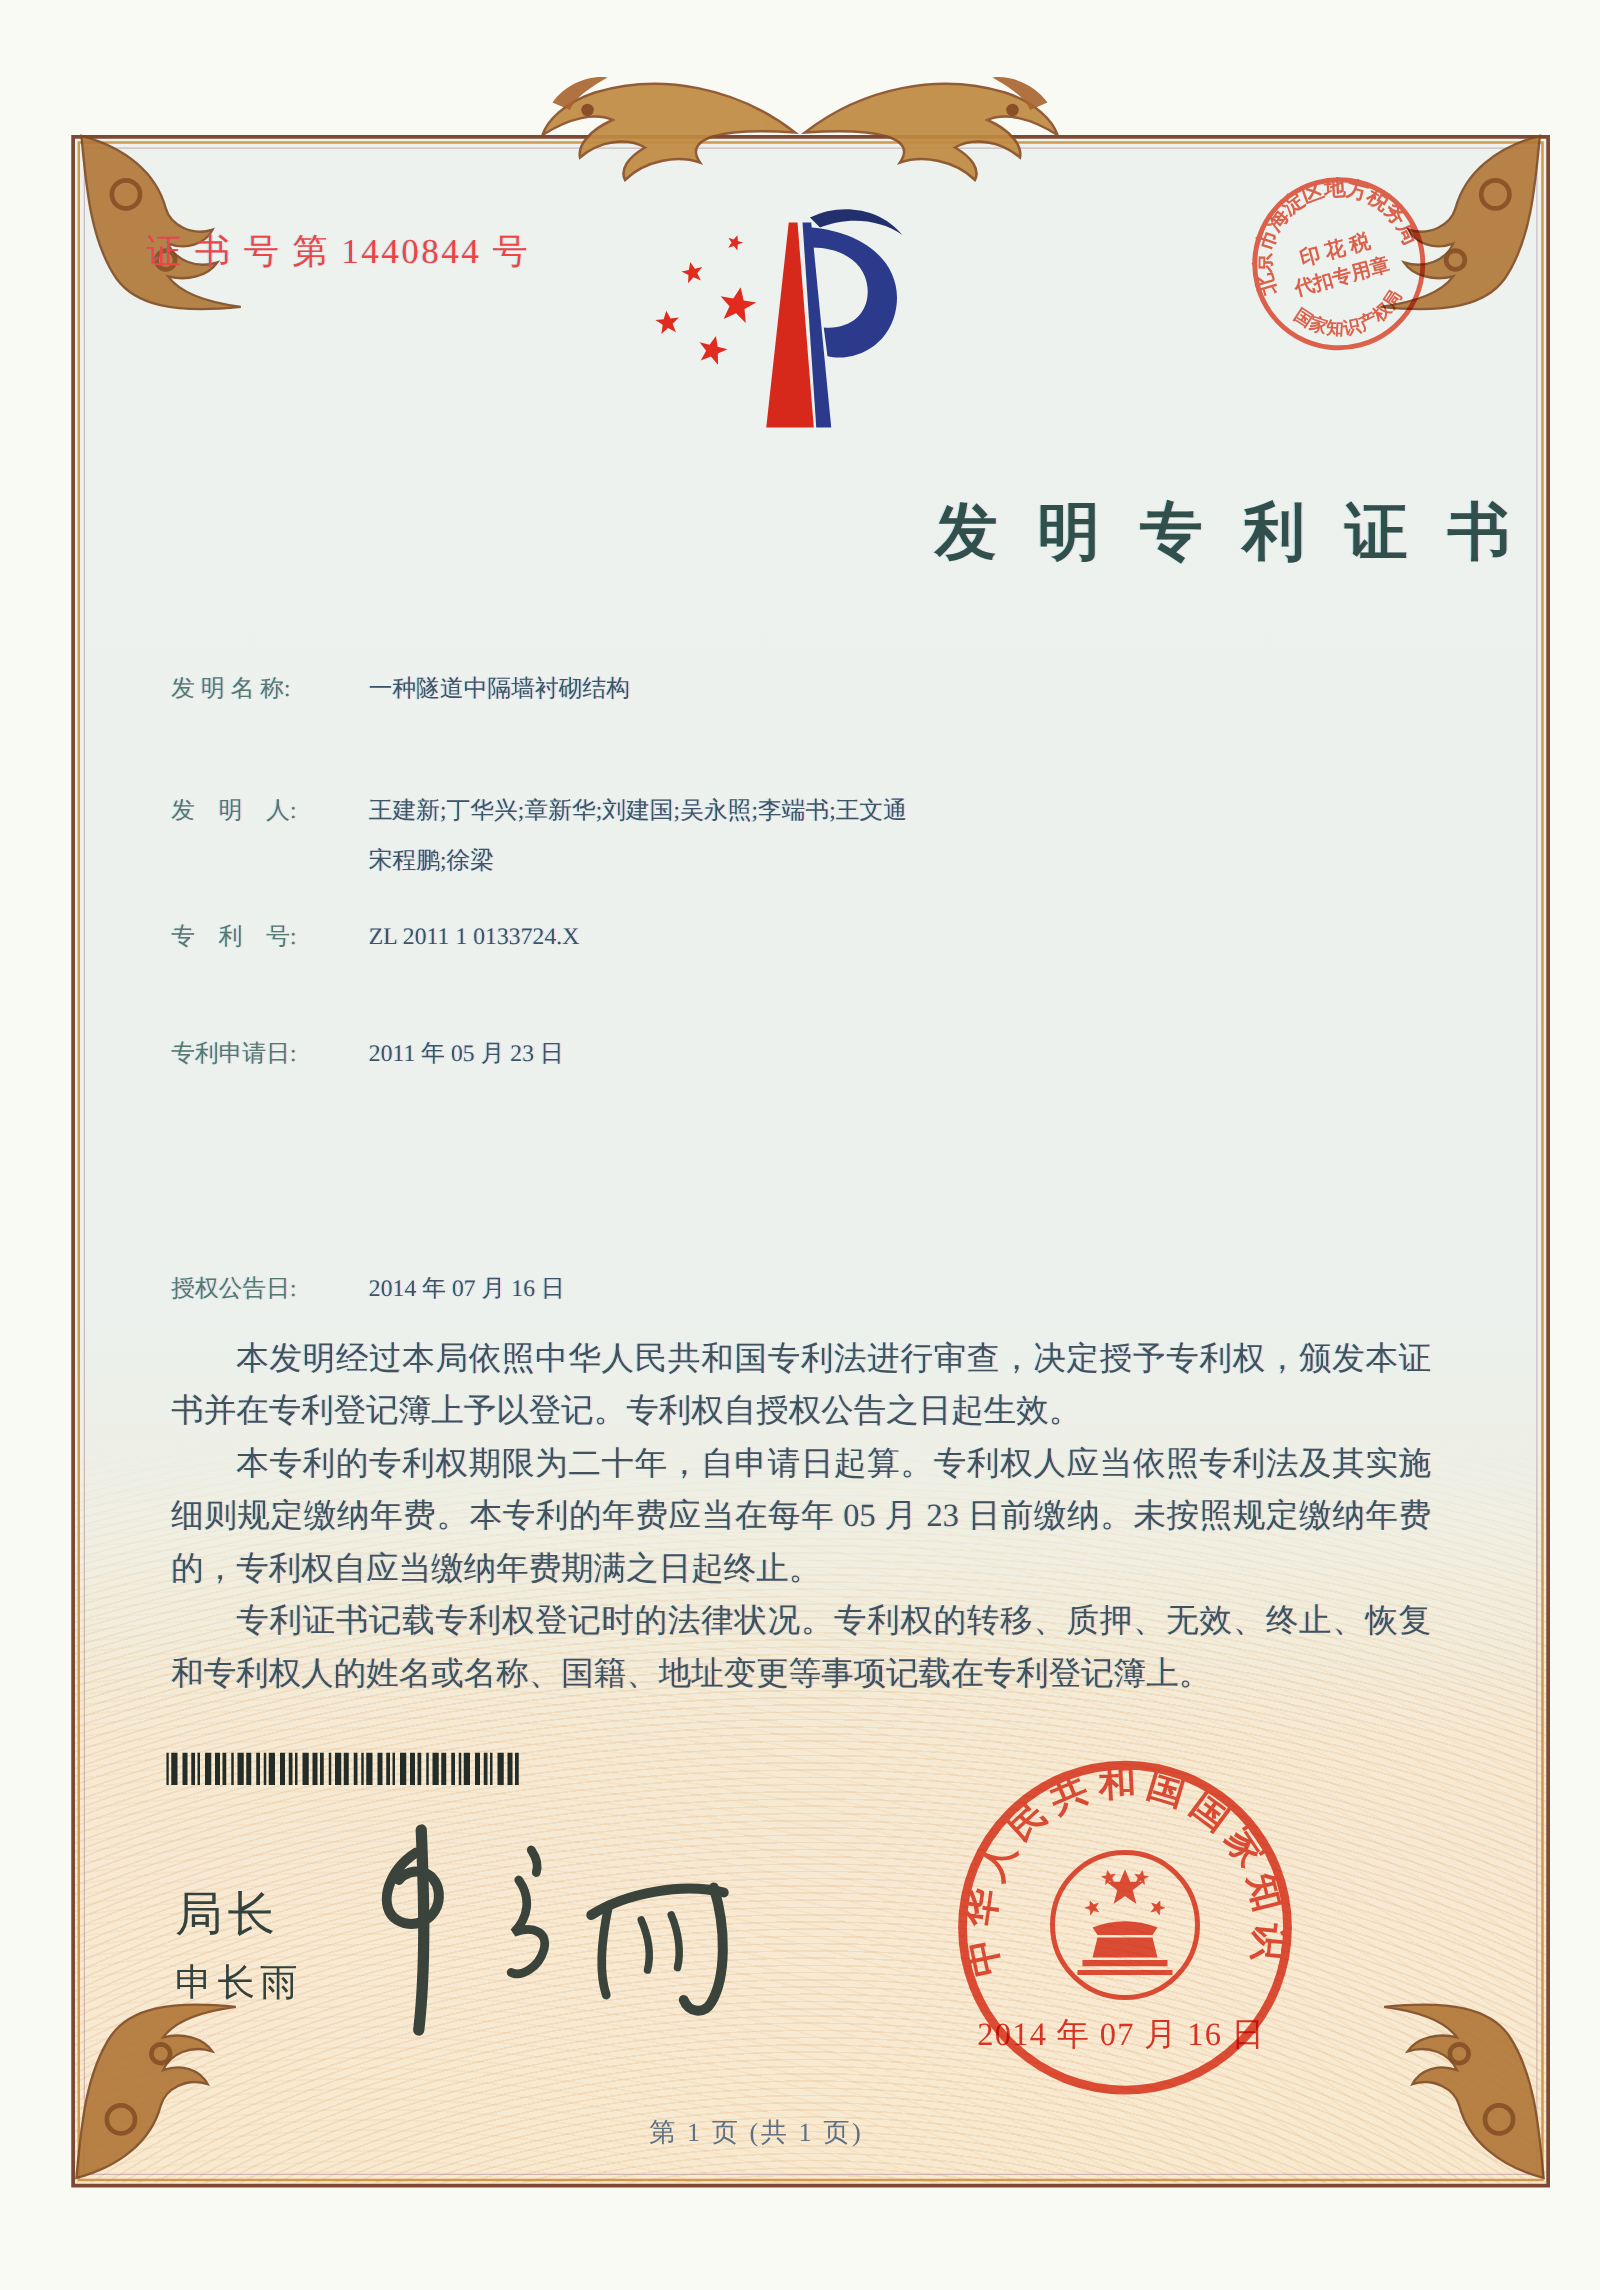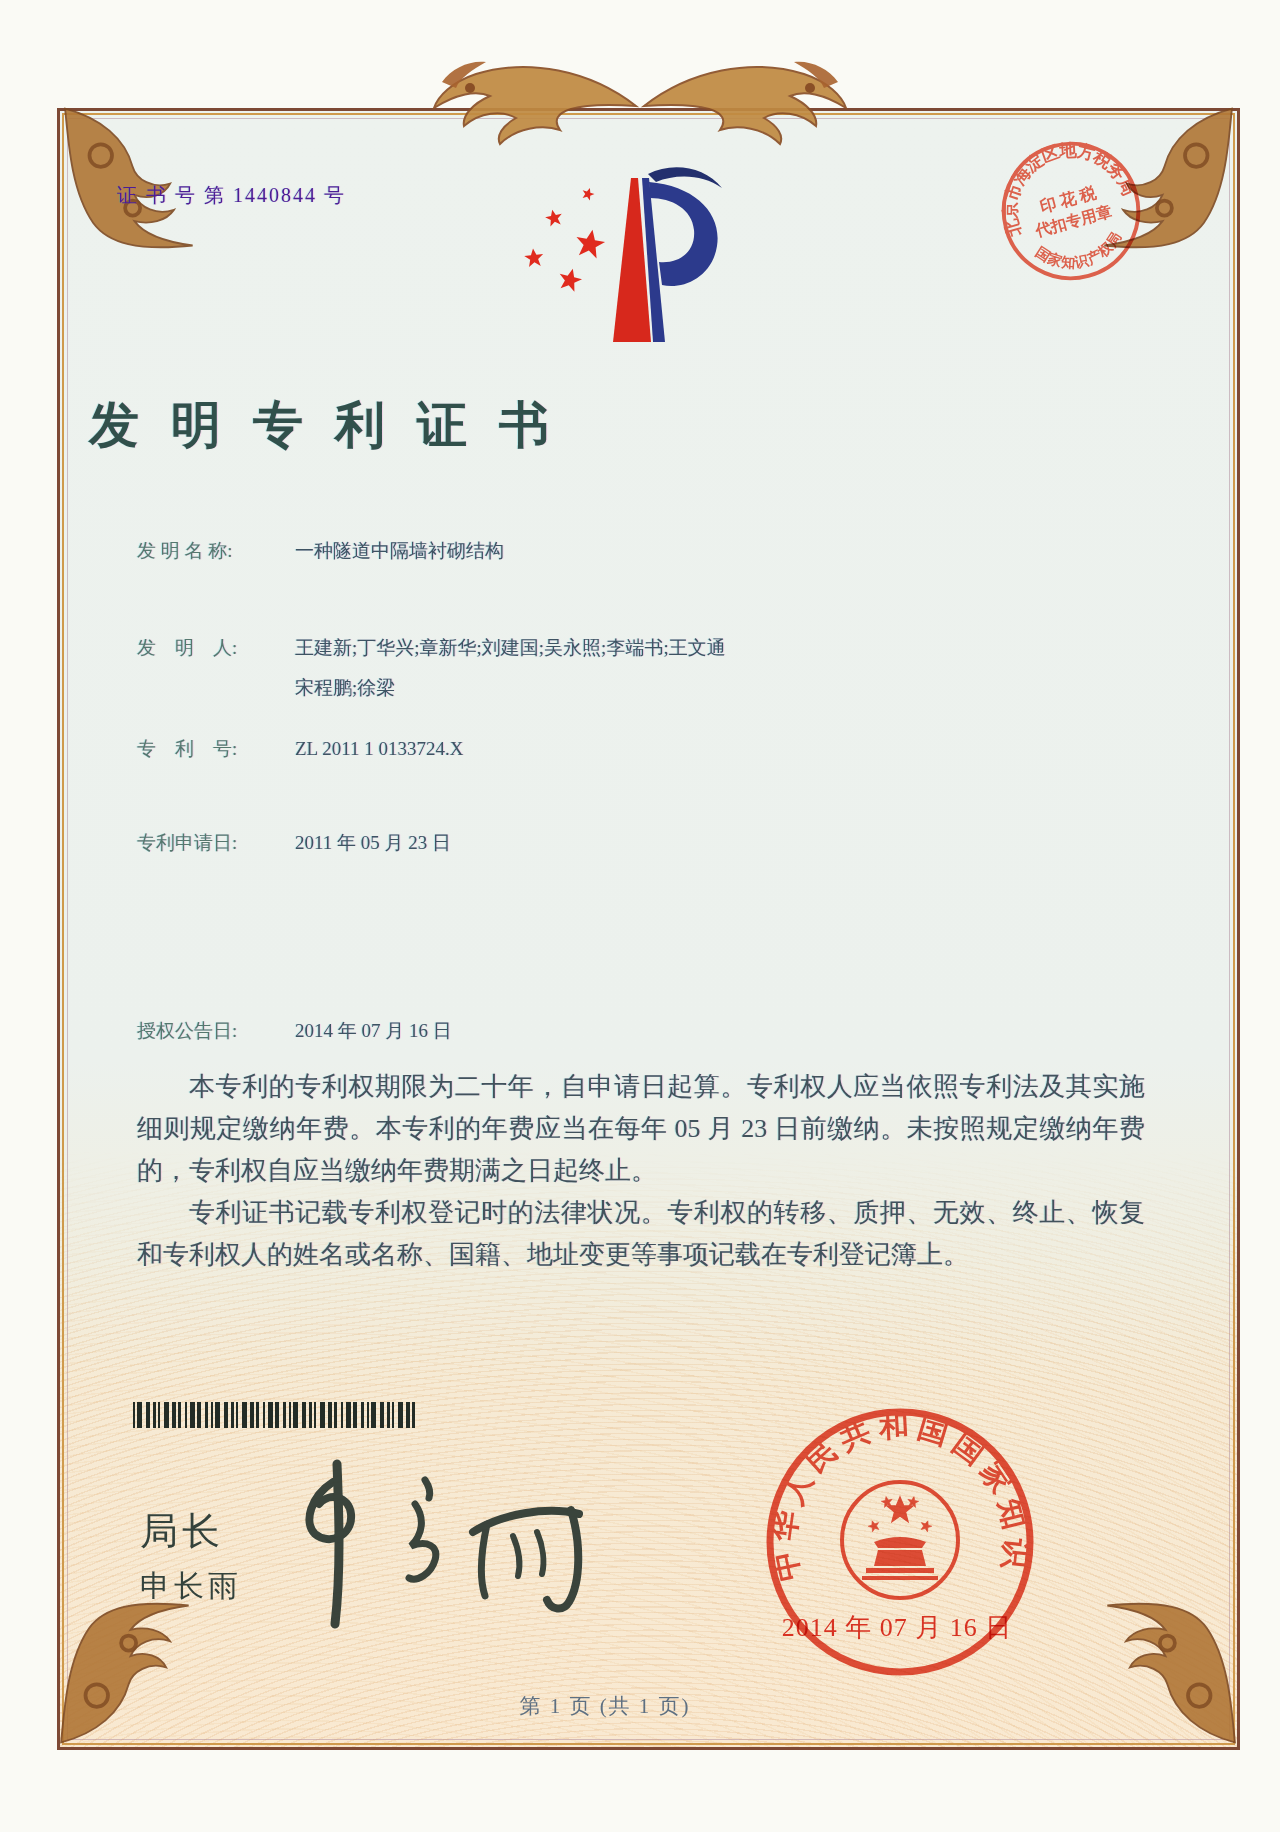--- a/index.html
+++ b/index.html
@@ -21,22 +21,22 @@
     background:
       repeating-radial-gradient(1400px 900px at 50% 160%,rgba(216,150,80,.16) 0 2px,rgba(216,150,80,0) 2px 9px),
       repeating-radial-gradient(1600px 1100px at 20% 180%,rgba(230,170,100,.10) 0 2px,rgba(230,170,100,0) 2px 12px);
     -webkit-mask-image:linear-gradient(180deg,transparent 0,#000 34%);
     mask-image:linear-gradient(180deg,transparent 0,#000 34%);
     pointer-events:none;
   }
   .fringe{text-shadow:1px 0 0 rgba(255,70,200,.16),-1px 0 0 rgba(0,205,215,.20);}
   .abs{position:absolute;}
 
-  .cert-no{left:117px;top:182px;font-size:20px;letter-spacing:2px;color:#4c1d95;}
-  .title{left:57px;top:392px;width:1183px;text-align:left;font-size:50px;font-weight:600;
+  .cert-no{left:117px;top:182px;font-size:28px;letter-spacing:2px;color:#ef4444;}
+  .title{left:57px;top:392px;width:1183px;text-align:right;font-size:50px;font-weight:600;
          letter-spacing:32px;text-indent:32px;color:#31504b;}
 
   .field{left:137px;font-size:19px;color:#3e5560;white-space:nowrap;}
   .flabel{display:inline-block;min-width:158px;color:#56776e;}
   .fvalue{color:#3e5363;}
   .fline2{margin-left:158px;margin-top:14px;}
 
   .body-text{left:137px;top:1066px;width:1008px;font-size:26px;line-height:42px;
              color:#42525c;text-align:justify;}
   .body-text p{margin:0;text-indent:2em;}
@@ -154,20 +154,21 @@
     <span class="flabel">专　利　号:</span><span class="fvalue">ZL 2011 1 0133724.X</span>
   </div>
   <div class="abs field fringe" style="top:830px">
     <span class="flabel">专利申请日:</span><span class="fvalue">2011 年 05 月 23 日</span>
   </div>
   <div class="abs field fringe" style="top:1018px">
     <span class="flabel">授权公告日:</span><span class="fvalue">2014 年 07 月 16 日</span>
   </div>
 
   <div class="abs body-text fringe">
+    <p>本发明经过本局依照中华人民共和国专利法进行审查，决定授予专利权，颁发本证书并在专利登记簿上予以登记。专利权自授权公告之日起生效。</p>
     <p>本专利的专利权期限为二十年，自申请日起算。专利权人应当依照专利法及其实施细则规定缴纳年费。本专利的年费应当在每年 05 月 23 日前缴纳。未按照规定缴纳年费的，专利权自应当缴纳年费期满之日起终止。</p>
     <p>专利证书记载专利权登记时的法律状况。专利权的转移、质押、无效、终止、恢复和专利权人的姓名或名称、国籍、地址变更等事项记载在专利登记簿上。</p>
   </div>
 
   <div class="abs barcode-box">
     <svg id="barcode" viewBox="0 0 290 26" width="290" height="26" preserveAspectRatio="none">
         <rect x="0" y="0" width="2" height="26" fill="#232c26"></rect>
         <rect x="4" y="0" width="5" height="26" fill="#232c26"></rect>
         <rect x="13" y="0" width="4" height="26" fill="#232c26"></rect>
         <rect x="20" y="0" width="3" height="26" fill="#232c26"></rect>

